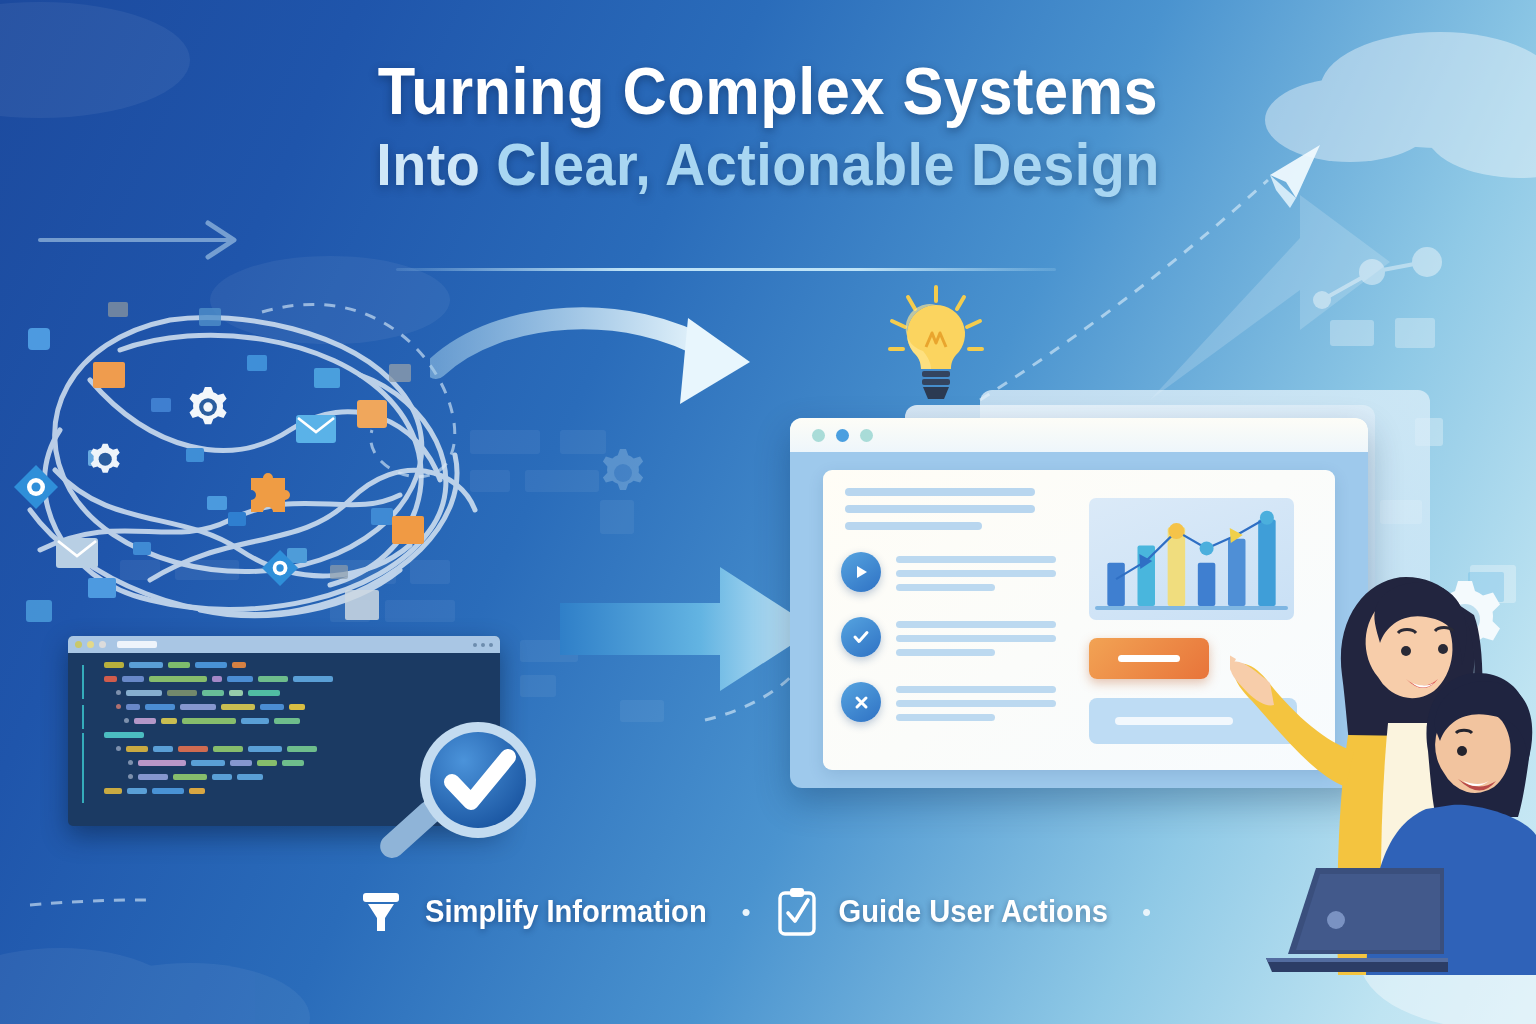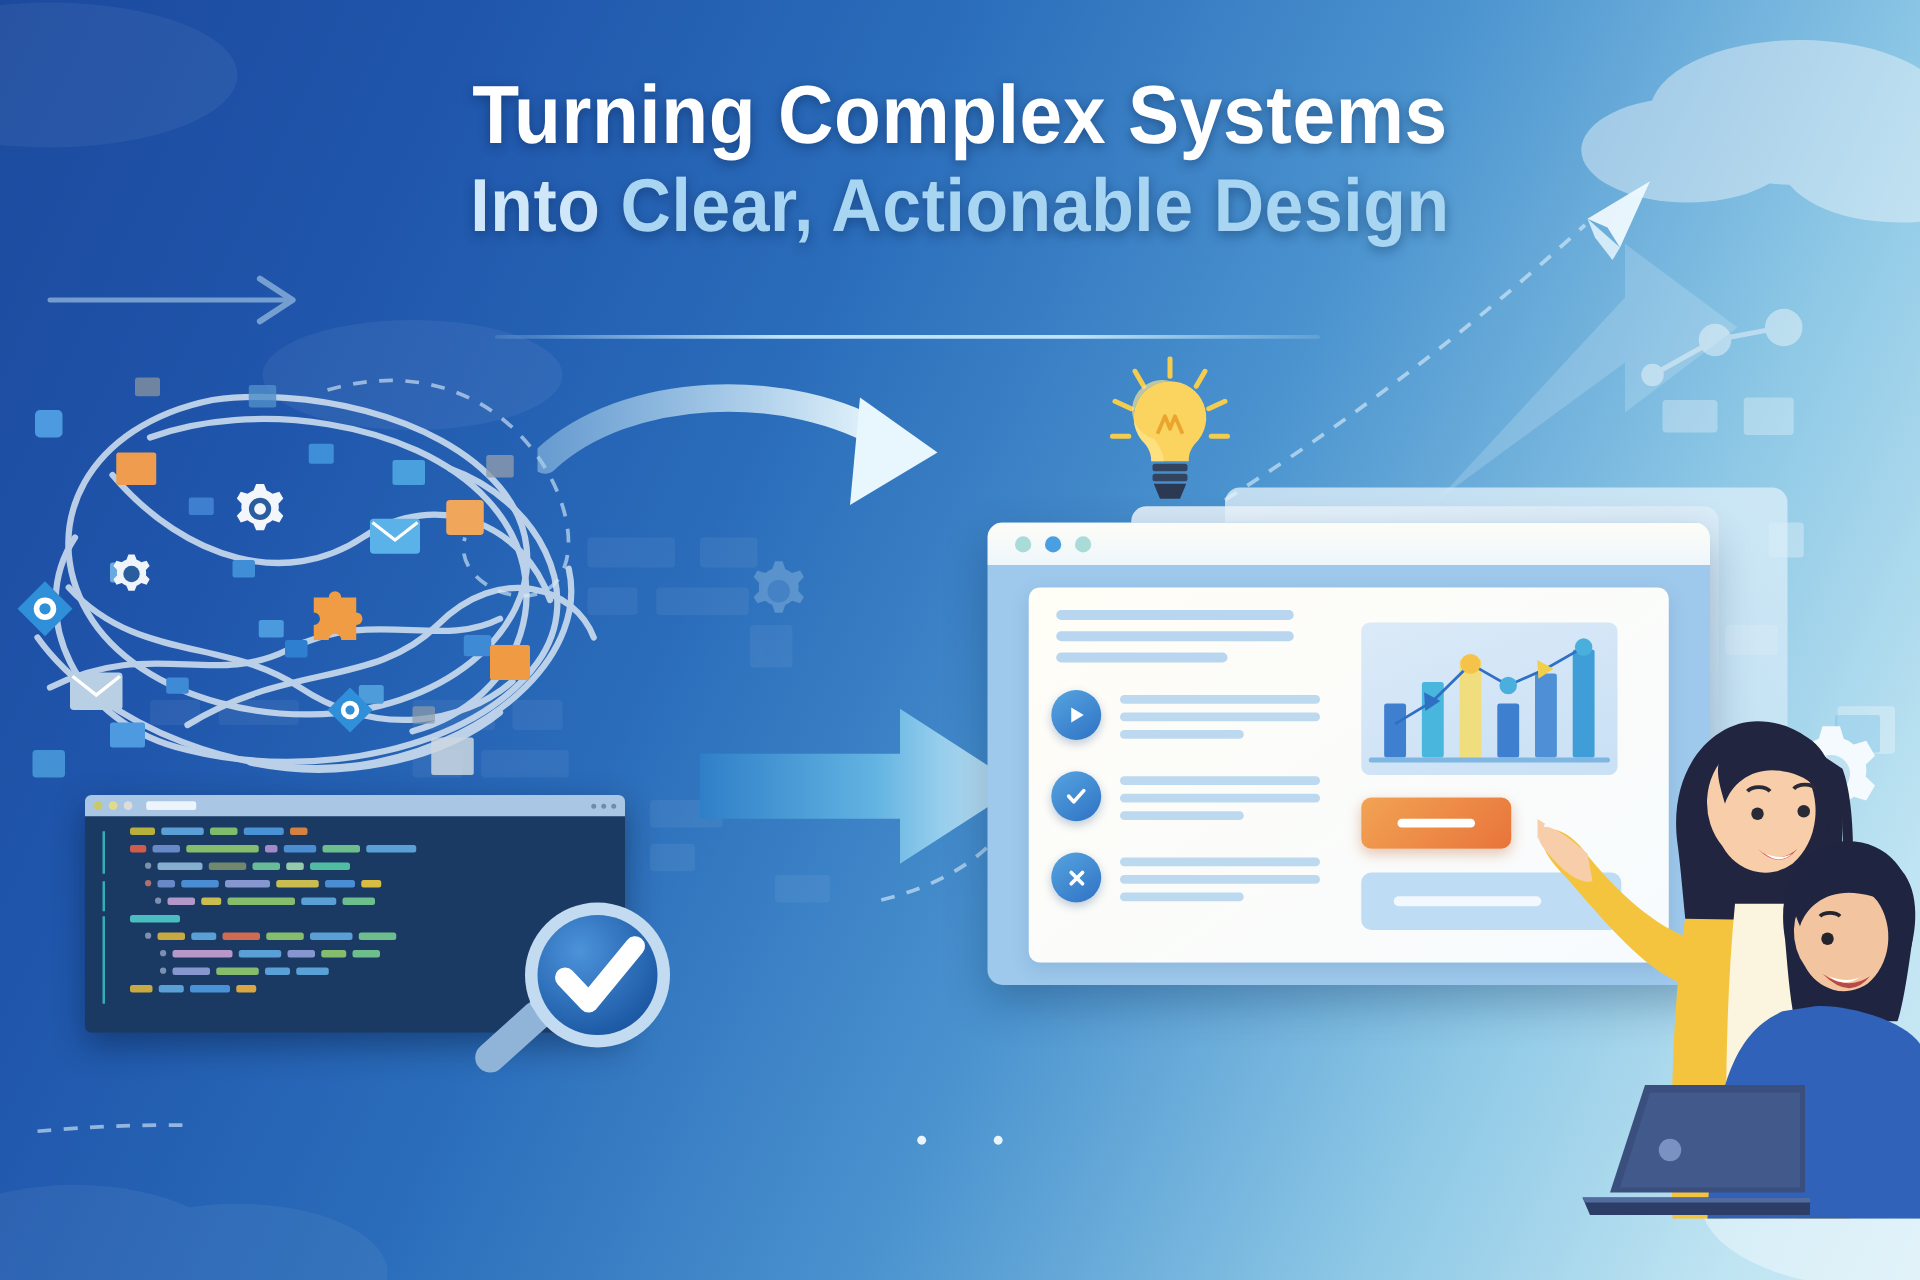--- a/index.html
+++ b/index.html
@@ -569,22 +569,37 @@
       <path d="M30,96 L58,10 L186,10 L186,96 Z" fill="#3a4f7d"></path>
       <path d="M38,92 L62,16 L182,16 L182,92 Z" fill="#42598b"></path>
       <circle cx="78" cy="62" r="9" fill="#8ea6d4" opacity=".75"></circle>
       <path d="M8,100 L190,100 L190,114 L14,114 Z" fill="#2c3d66"></path>
       <path d="M8,100 L190,100 L190,104 L10,104 Z" fill="#536ca0"></path>
     </svg>
   </div>
 
   <div id="features">
 
+    <div class="feat">
+      <svg class="feat-icon" width="44" height="46" viewBox="0 0 44 46">
+        <rect x="4" y="4" width="36" height="9" rx="3" fill="#ffffff"></rect>
+        <path d="M9,15 L35,15 L26,29 L26,42 L18,42 L18,29 Z" fill="#ffffff"></path>
+      </svg>
+      <span class="feat-label">Simplify Information</span>
+    </div>
 
     <span class="feat-sep">•</span>
 
+    <div class="feat">
+      <svg class="feat-icon" width="40" height="50" viewBox="0 0 40 50">
+        <rect x="3" y="6" width="34" height="41" rx="5" fill="none" stroke="#ffffff" stroke-width="3.4"></rect>
+        <rect x="13" y="1" width="14" height="9" rx="3" fill="#ffffff"></rect>
+        <path d="M11,26 L18,34 L31,13" fill="none" stroke="#ffffff" stroke-width="3.6" stroke-linecap="round" stroke-linejoin="round"></path>
+      </svg>
+      <span class="feat-label">Guide User Actions</span>
+    </div>
 
     <span class="feat-sep">•</span>
 
 
   </div>
 
 </div>
 
 </body></html>

